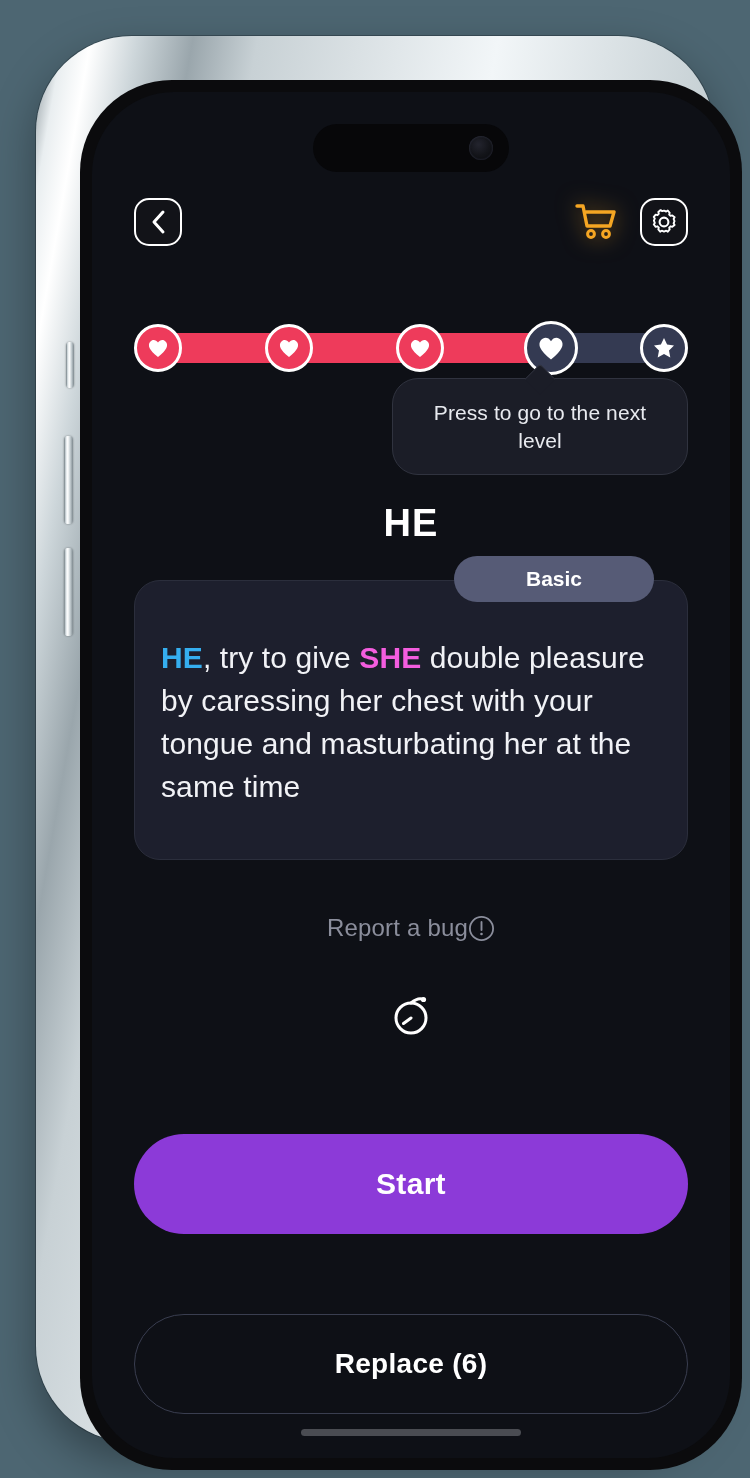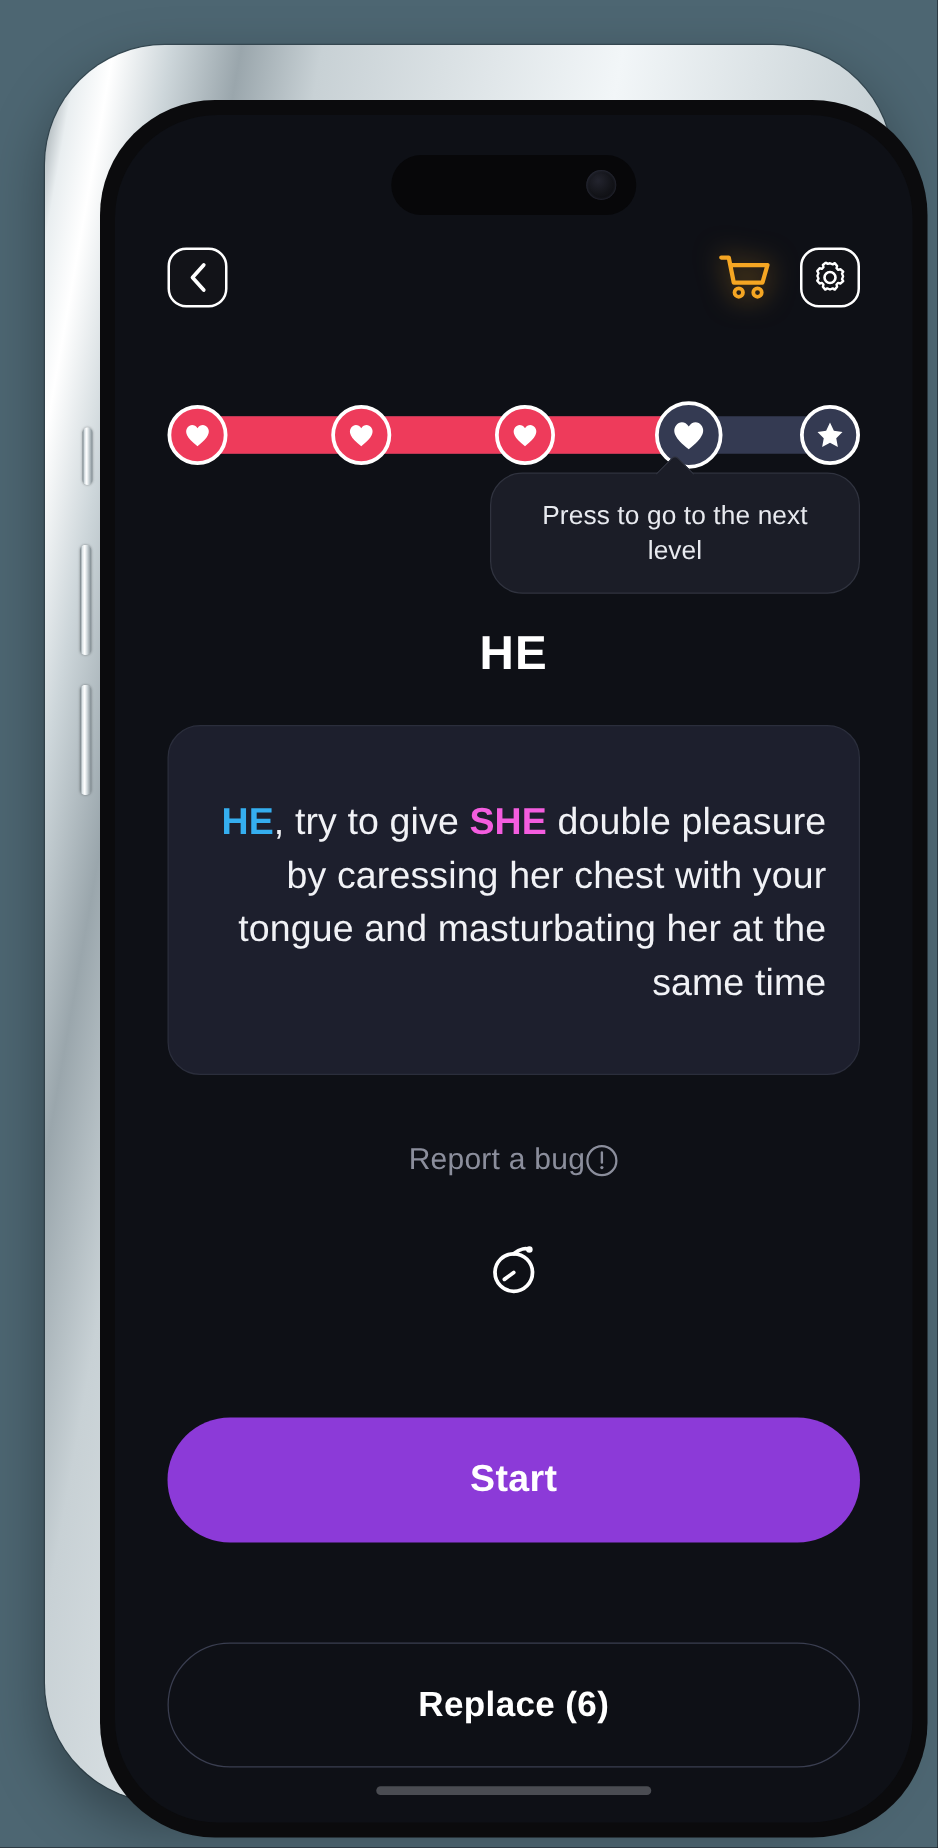--- a/index.html
+++ b/index.html
@@ -266,21 +266,21 @@
     border-radius: 26px;
     background: #1d1f2d;
     border: 1px solid #2b2e3c;
     padding: 40px 26px 34px;
     display: flex;
     align-items: center;
     justify-content: center;
     z-index: 2;
   }
   .task-text {
-    text-align: right;
+    text-align: left;
     color: #f1f2f6;
     font-size: 30px;
     line-height: 1.43;
     letter-spacing: 0.1px;
   }
   .he  { color: #35aeef; font-weight: bold; }
   .she { color: #f45ddf; font-weight: bold; }
 
   
   .report-row {
@@ -449,20 +449,21 @@
         </div>
       </div>
 
       <div class="tooltip">
         <div class="tooltip-arrow"></div>
         <span>Press to go to the next level</span>
       </div>
 
       <div class="role-title">HE</div>
 
+      <div class="badge">Basic</div>
 
       <div class="task-card">
         <div class="task-text">
           <span class="he">HE</span><span>, try to give </span><span class="she">SHE</span><span> double pleasure by caressing her chest with your tongue and masturbating her at the same time</span>
         </div>
       </div>
 
       <div class="report-row">
         <span class="report-text">Report a bug</span>
         <svg width="27" height="27" viewBox="0 0 27 27">

